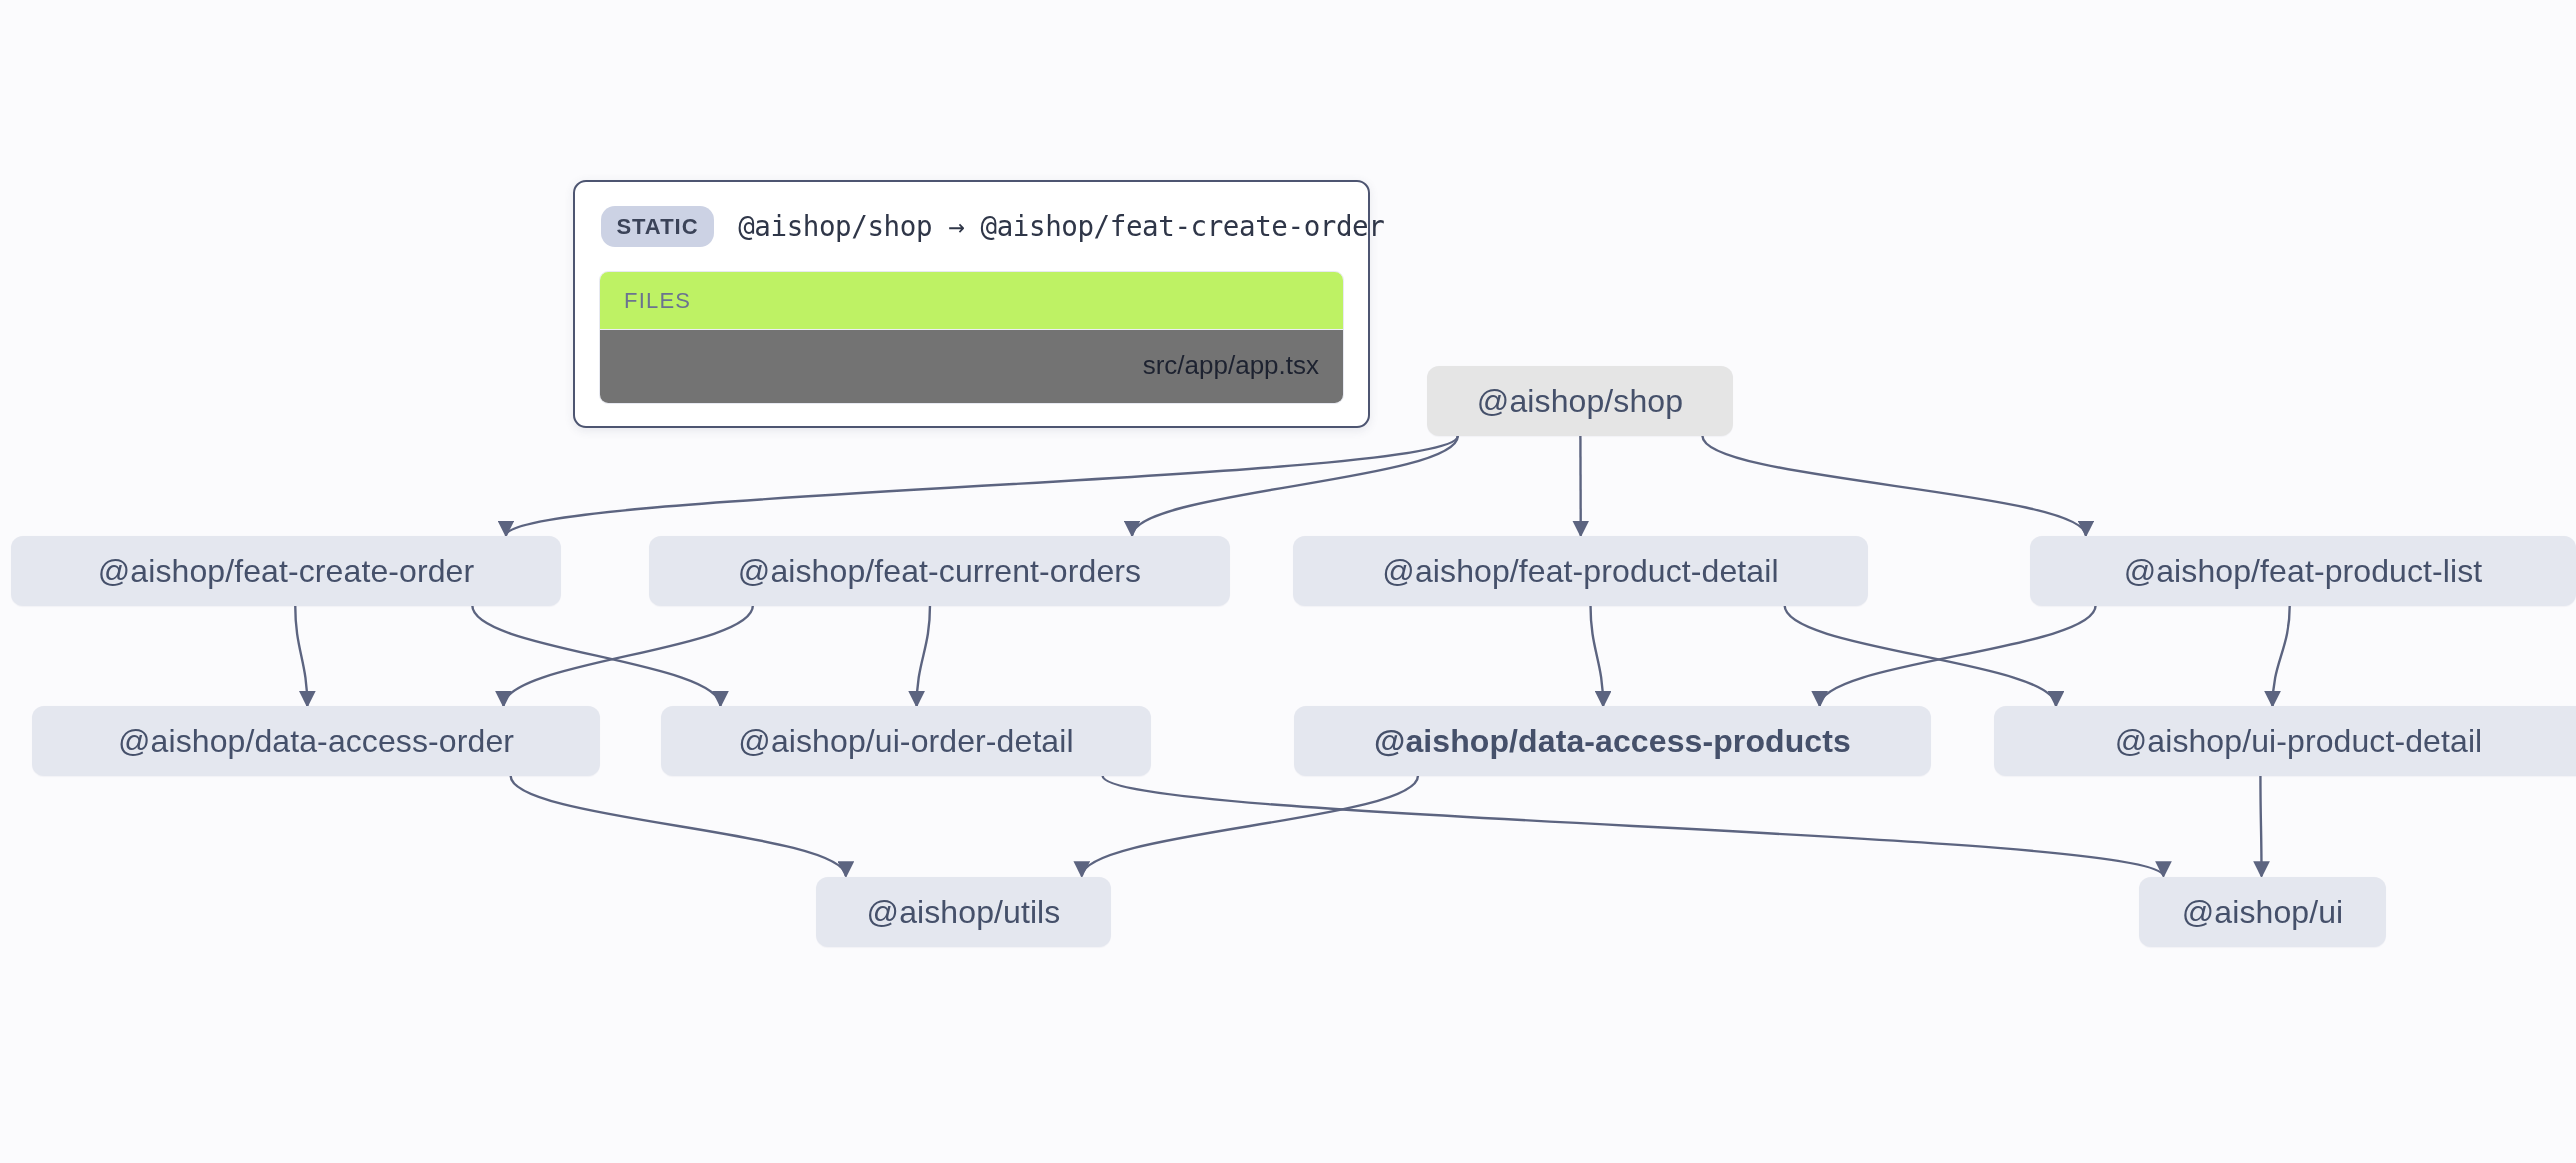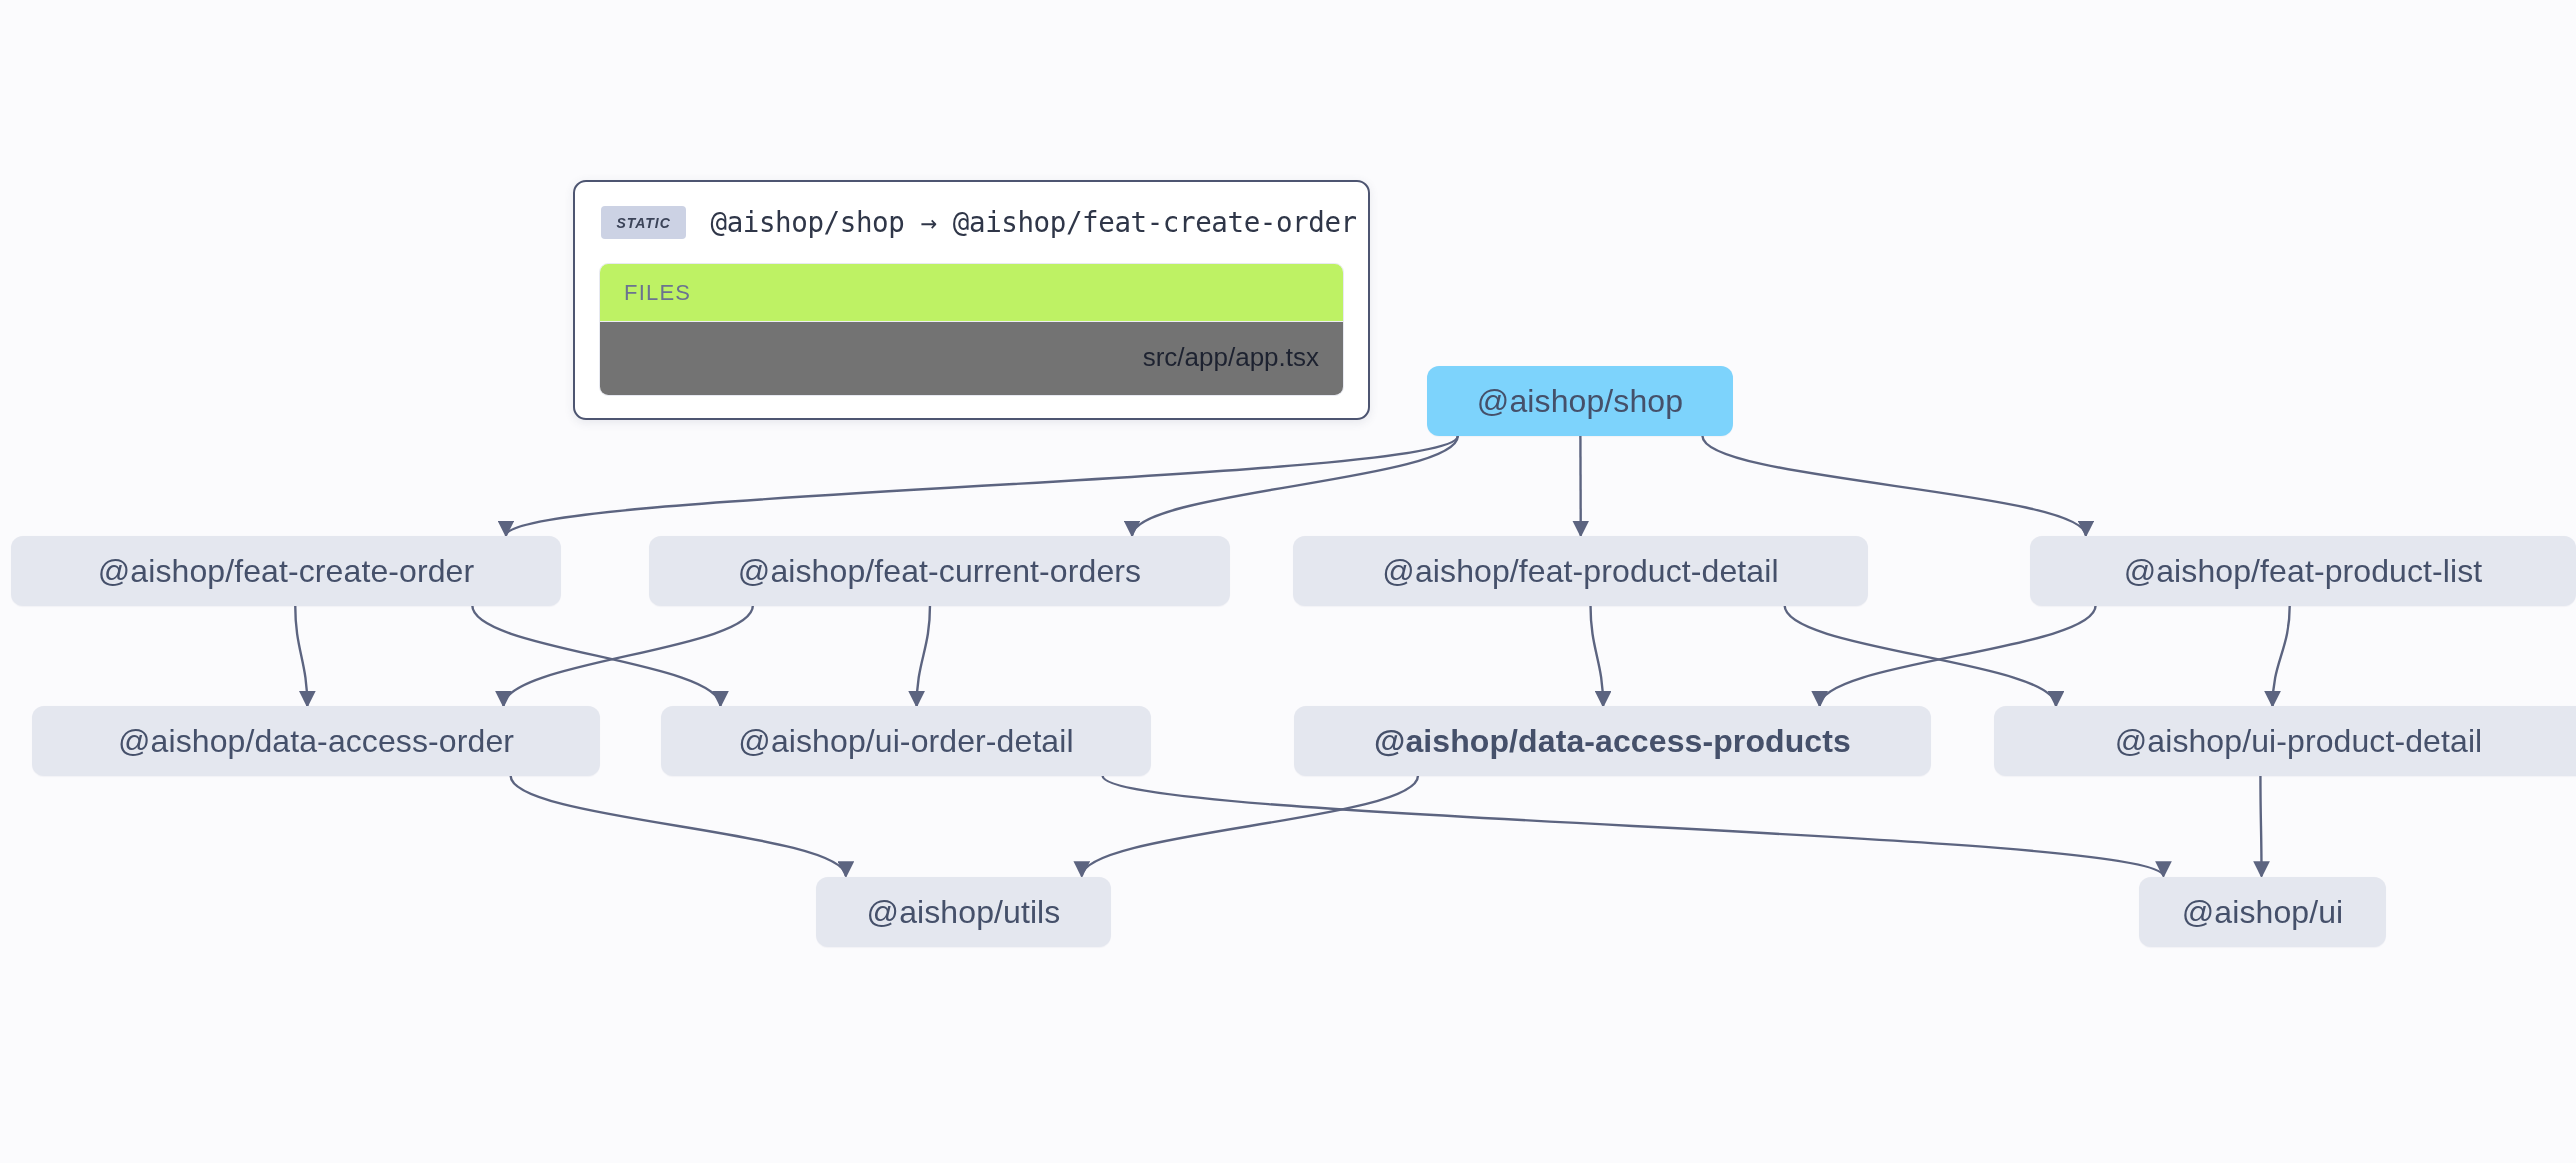--- a/index.html
+++ b/index.html
@@ -34,21 +34,21 @@
     align-items: center;
     justify-content: center;
     font-family: "Liberation Sans", sans-serif;
     font-size: 32px;
     letter-spacing: 0.1px;
     white-space: nowrap;
     z-index: 2;
     box-shadow: 0 0.9px 0.9px rgba(70, 80, 110, 0.05);
   }
   .node.is-highlighted {
-    background: #7dd3fc;
+    background: #e5e5e5;
   }
   
   #tooltip-card {
     position: absolute;
     left: 573px;
     top: 180px;
     width: 797px;
     box-sizing: border-box;
     background: #ffffff;
     border: 2.3px solid #4d5571;
@@ -60,27 +60,26 @@
   #tooltip-header {
     display: flex;
     align-items: center;
     gap: 24px;
     padding: 3.7px 1.8px 5.5px 1.8px;
   }
   #static-badge {
     background: #ccd2e4;
     color: #3b4358;
     font-family: "Liberation Sans", sans-serif;
-    font-size: 14px;
+    font-size: 22px;
     font-weight: bold;
     letter-spacing: 1px;
-    border-radius: 4px;
+    border-radius: 14px;
     padding: 10px 15.6px 9.2px 15.6px;
     line-height: 1;
-    font-style: italic;
   }
   #tooltip-title {
     font-family: "DejaVu Sans Mono", "Liberation Mono", monospace;
     font-size: 27.5px;
     color: #2f3648;
     letter-spacing: -0.4px;
     white-space: nowrap;
   }
   #files-panel {
     margin-top: 18.3px;

